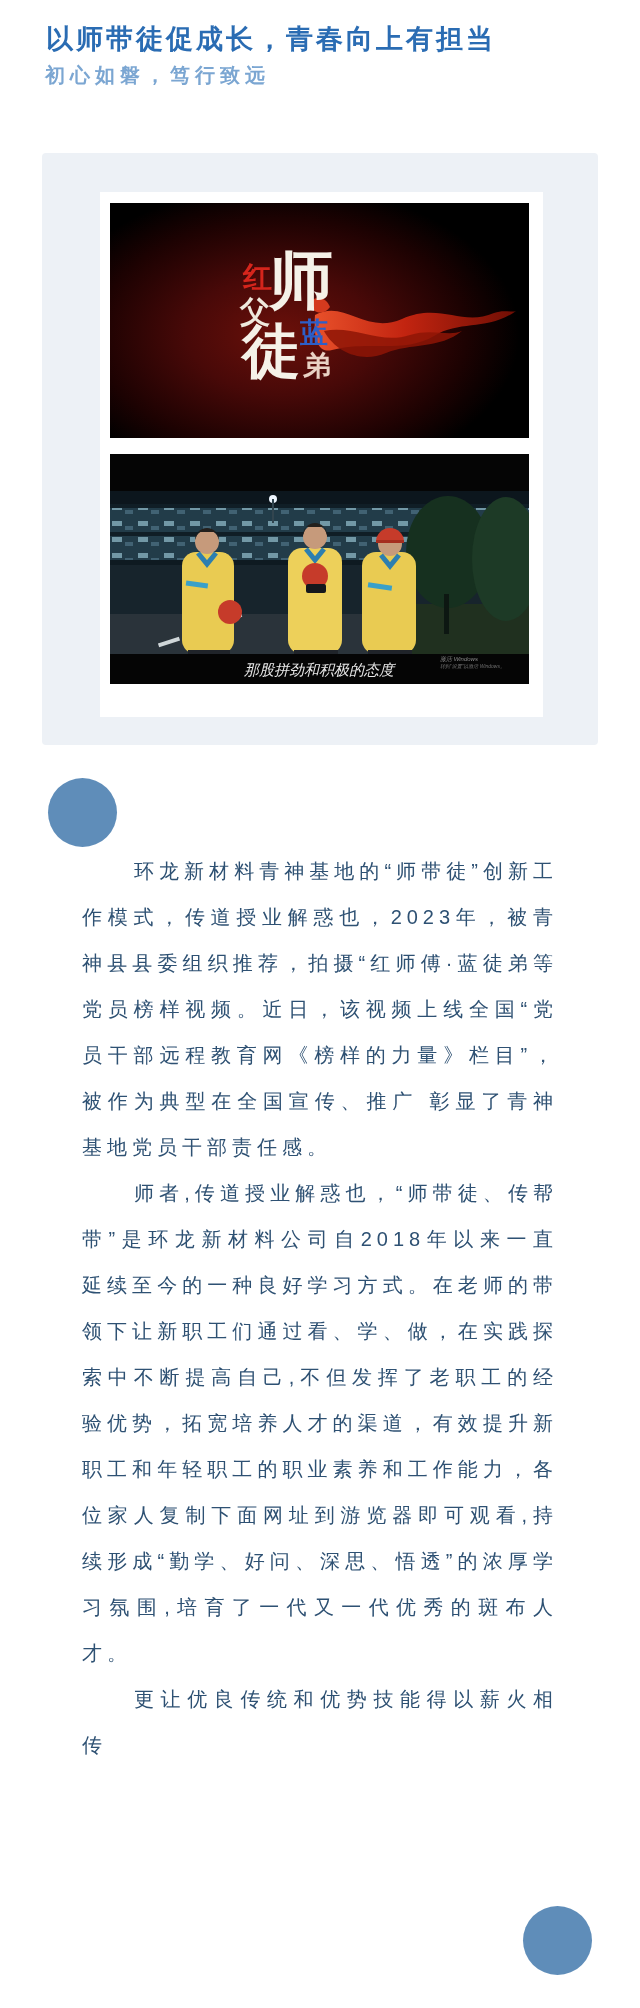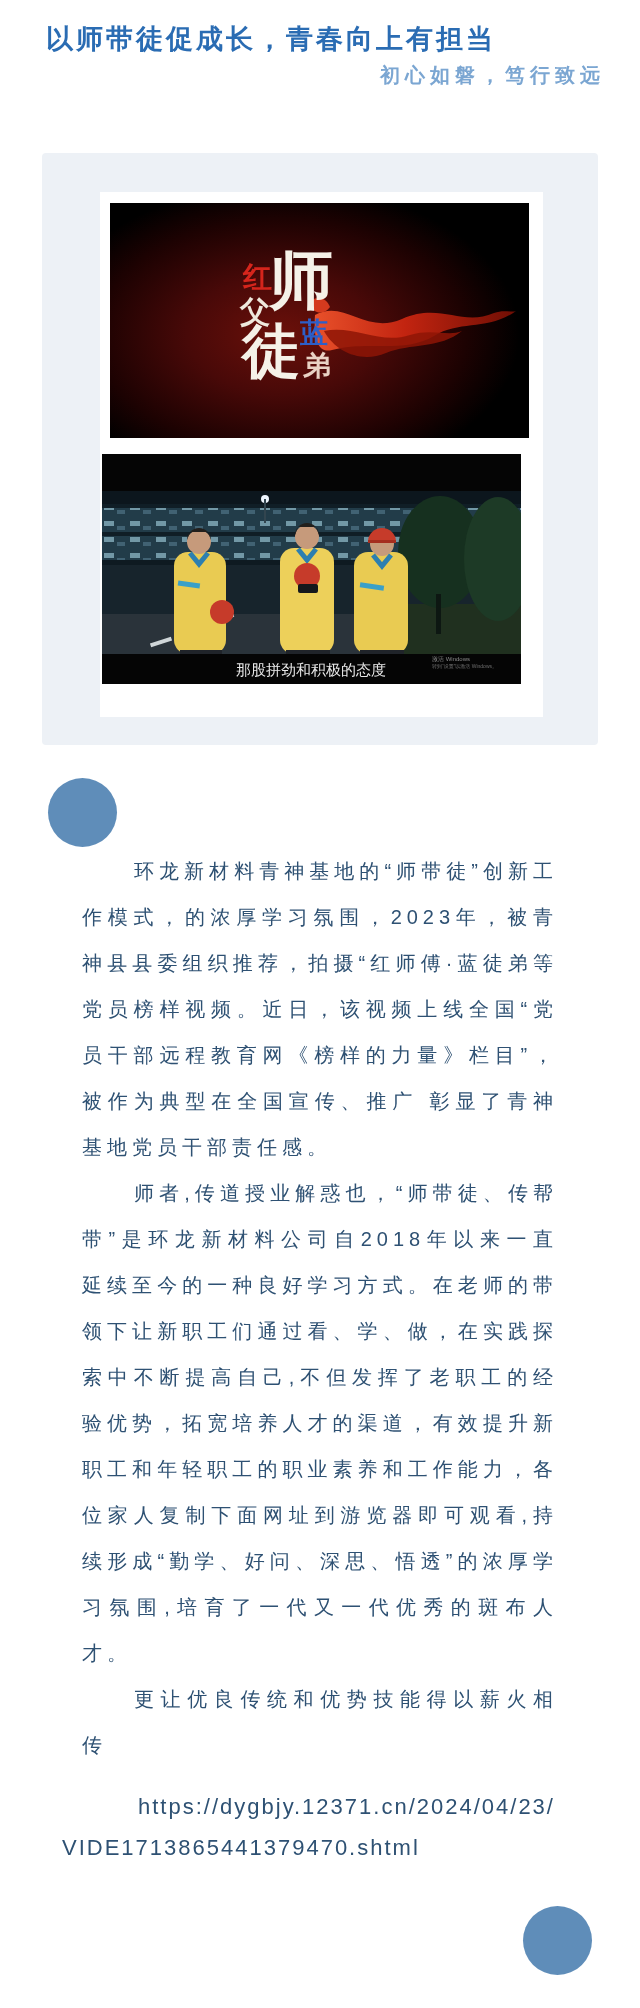--- a/index.html
+++ b/index.html
@@ -3,41 +3,41 @@
 <meta charset="utf-8">
 <style>
   * { margin:0; padding:0; box-sizing:border-box; }
   body { background:#ffffff; font-family:"Liberation Sans","DejaVu Sans",sans-serif; }
   .page { position:relative; width:640px; height:2008px; background:#ffffff; overflow:hidden; margin:8px auto; }
 
   
   .title { position:absolute; left:46px; top:14px; width:560px;
            font-size:27px; font-weight:bold; color:#2a6cb3; letter-spacing:3px; line-height:34px; }
   .subtitle { position:absolute; left:45px; top:54px; width:560px;
-              font-size:20px; font-weight:bold; color:#7ba6d2; letter-spacing:5px;text-align:right; }
+              font-size:20px; font-weight:bold; color:#7ba6d2; letter-spacing:5px; }
 
   
   .media-panel { position:absolute; left:42px; top:145px; width:556px; height:592px;
                  background:#edf1f6; border-radius:4px; }
   .media-card { position:absolute; left:100px; top:184px; width:443px; height:525px; background:#ffffff; }
 
   .poster { position:absolute; left:110px; top:195px; width:419px; height:235px; overflow:hidden;
             background:
               radial-gradient(ellipse 270px 170px at 41% 56%, #6b100a 0%, #480908 35%, #1d0202 68%, #000 88%),
               #000; }
   .poster .ch { position:absolute; line-height:1; font-family:"Liberation Serif","DejaVu Serif",serif; font-weight:bold; }
   .ch-hong { left:133px; top:60px;  font-size:29px; color:#d5251c; }
   .ch-shi  { left:159px; top:46px;  font-size:64px; color:#f5f1e8; }
   .ch-fu   { left:130px; top:94px;  font-size:30px; color:#efe9dd; }
   .ch-lan  { left:190px; top:116px; font-size:28px; color:#2d5fc8; }
   .ch-tu   { left:132px; top:120px; font-size:58px; color:#f5f1e8; }
   .ch-di   { left:193px; top:149px; font-size:28px; color:#e9d2c4; }
   .ribbon-svg { position:absolute; left:0; top:0; }
 
-  .photo { position:absolute; left:102px; top:446px; width:419px; height:230px; background:#000; }
+  .photo { position:absolute; left:110px; top:446px; width:419px; height:230px; background:#000;font-style:italic; }
 
   
   .circle { position:absolute; width:69px; height:69px; border-radius:50%; background:#5f8db9; }
   .circle-top { left:48px; top:770px; }
   .circle-bottom { left:523px; top:1898px; }
 
   
   .body-text { position:absolute; left:82px; top:840px; width:476px;
                font-size:20px; color:#2e5173; letter-spacing:5px;
                line-height:46px; text-align:justify; }
@@ -145,22 +145,21 @@
       <rect x="0" y="200" width="419" height="30" fill="#050505"></rect>
       <text x="209" y="221" text-anchor="middle" font-size="15" fill="#e8e8e8">那股拼劲和积极的态度</text>
       <text x="330" y="207" font-size="6" fill="#8a8a8a">激活 Windows</text>
       <text x="330" y="214" font-size="5" fill="#6f6f6f">转到“设置”以激活 Windows。</text>
     </svg>
   </div>
 
   <div class="circle circle-top"></div>
 
   <div class="body-text">
-    <p>环龙新材料青神基地的“师带徒”创新工作模式，的浓厚学习氛围，2023年，被青神县县委组织推荐，拍摄“红师傅·蓝徒弟等党员榜样视频。近日，该视频上线全国“党员干部远程教育网《榜样的力量》栏目”，被作为典型在全国宣传、推广 彰显了青神基地党员干部责任感。</p>
+    <p>环龙新材料青神基地的“师带徒”创新工作模式，传道授业解惑也，2023年，被青神县县委组织推荐，拍摄“红师傅·蓝徒弟等党员榜样视频。近日，该视频上线全国“党员干部远程教育网《榜样的力量》栏目”，被作为典型在全国宣传、推广 彰显了青神基地党员干部责任感。</p>
     <p>师者,传道授业解惑也，“师带徒、传帮带”是环龙新材料公司自2018年以来一直延续至今的一种良好学习方式。在老师的带领下让新职工们通过看、学、做，在实践探索中不断提高自己,不但发挥了老职工的经验优势，拓宽培养人才的渠道，有效提升新职工和年轻职工的职业素养和工作能力，各位家人复制下面网址到游览器即可观看,持续形成“勤学、好问、深思、悟透”的浓厚学习氛围,培育了一代又一代优秀的斑布人才。</p>
     <p>更让优良传统和优势技能得以薪火相传</p>
   </div>
 
-  <div class="url-block">https://dygbjy.12371.cn/2024/04/23/VIDE1713865441379470.shtml</div>
 
   <div class="circle circle-bottom"></div>
 
 </div>
 
 </body></html>

